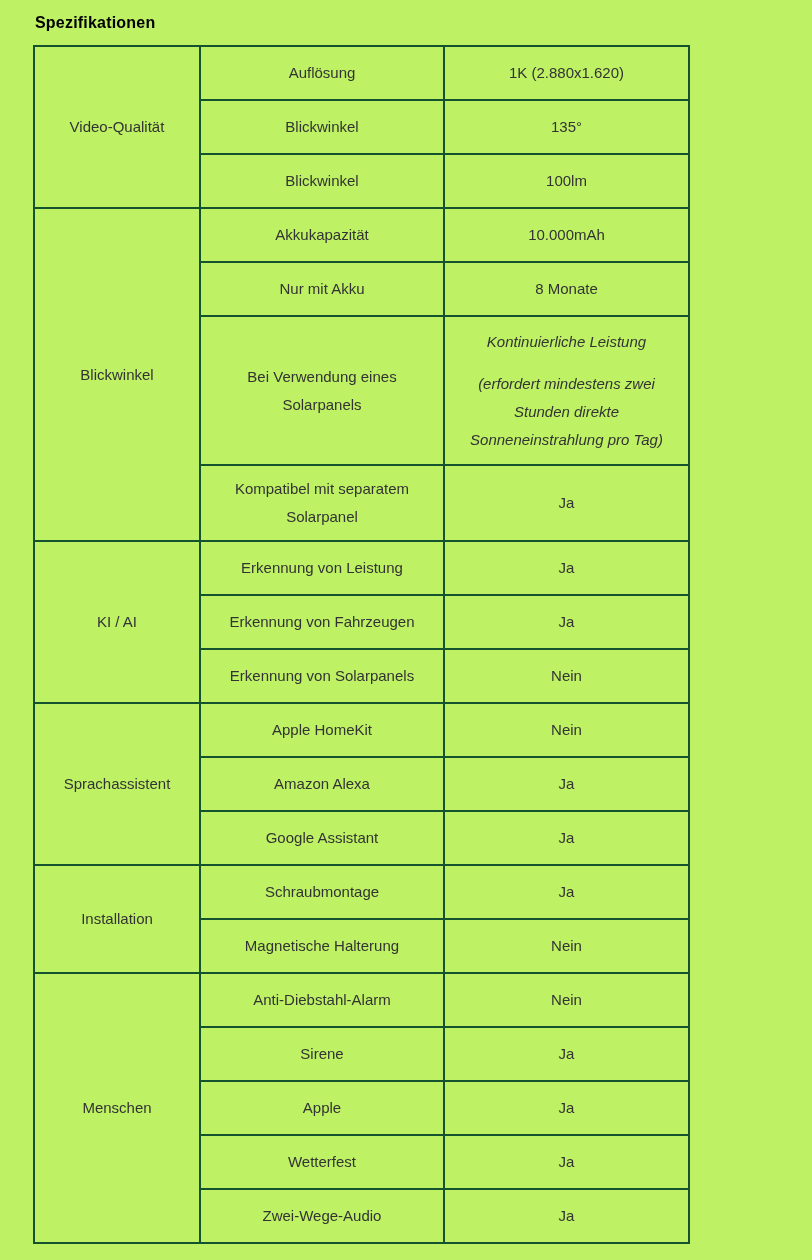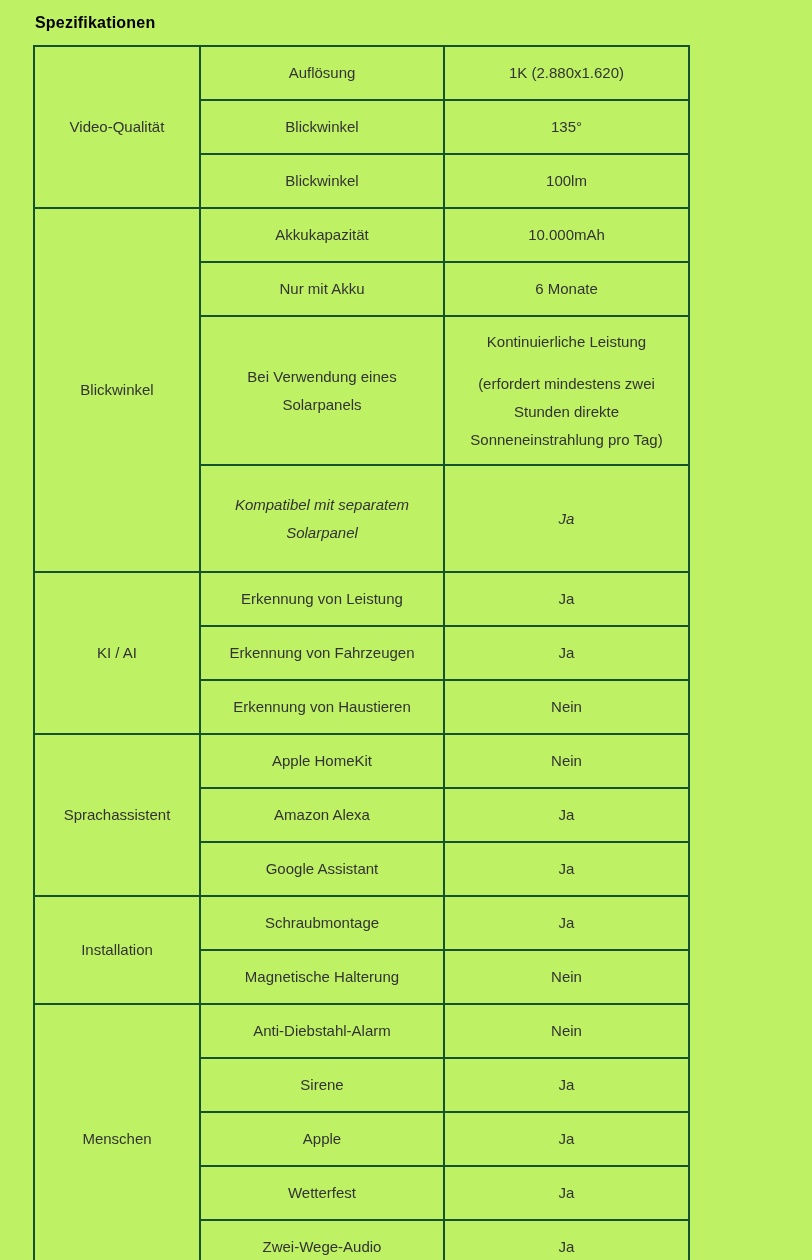--- a/index.html
+++ b/index.html
@@ -36,23 +36,24 @@
     vertical-align: middle;
     font-size: 15px;
     line-height: 28px;
     color: #333333;
     padding: 4px 10px;
     box-sizing: border-box;
     word-wrap: break-word;
   }
   tr.r-std  { height: 54px; }
   tr.r-tall { height: 149px; }
-  tr.r-mid  { height: 107px; font-style: italic; }
+  tr.r-mid  { height: 76px; }
   td.value-cell p {
     margin: 0 0 14px 0;
+    font-style: italic;
   }
   td.value-cell p:last-child {
     margin-bottom: 0;
   }
 </style>
 </head>
 <body>
 
 <div class="page">
   <h2 class="title">Spezifikationen</h2>
@@ -79,21 +80,21 @@
         <td>100lm</td>
       </tr>
 
       <tr class="r-std">
         <td rowspan="4">Blickwinkel</td>
         <td>Akkukapazität</td>
         <td>10.000mAh</td>
       </tr>
       <tr class="r-std">
         <td>Nur mit Akku</td>
-        <td>6 Monate</td>
+        <td>8 Monate</td>
       </tr>
       <tr class="r-tall">
         <td>Bei Verwendung eines Solarpanels</td>
         <td class="value-cell">
           <p>Kontinuierliche Leistung</p>
           <p>(erfordert mindestens zwei Stunden direkte Sonneneinstrahlung pro Tag)</p>
         </td>
       </tr>
       <tr class="r-mid">
         <td>Kompatibel mit separatem Solarpanel</td>
@@ -103,21 +104,21 @@
       <tr class="r-std">
         <td rowspan="3">KI / AI</td>
         <td>Erkennung von Leistung</td>
         <td>Ja</td>
       </tr>
       <tr class="r-std">
         <td>Erkennung von Fahrzeugen</td>
         <td>Ja</td>
       </tr>
       <tr class="r-std">
-        <td>Erkennung von Haustieren</td>
+        <td>Erkennung von Solarpanels</td>
         <td>Nein</td>
       </tr>
 
       <tr class="r-std">
         <td rowspan="3">Sprachassistent</td>
         <td>Apple HomeKit</td>
         <td>Nein</td>
       </tr>
       <tr class="r-std">
         <td>Amazon Alexa</td>

